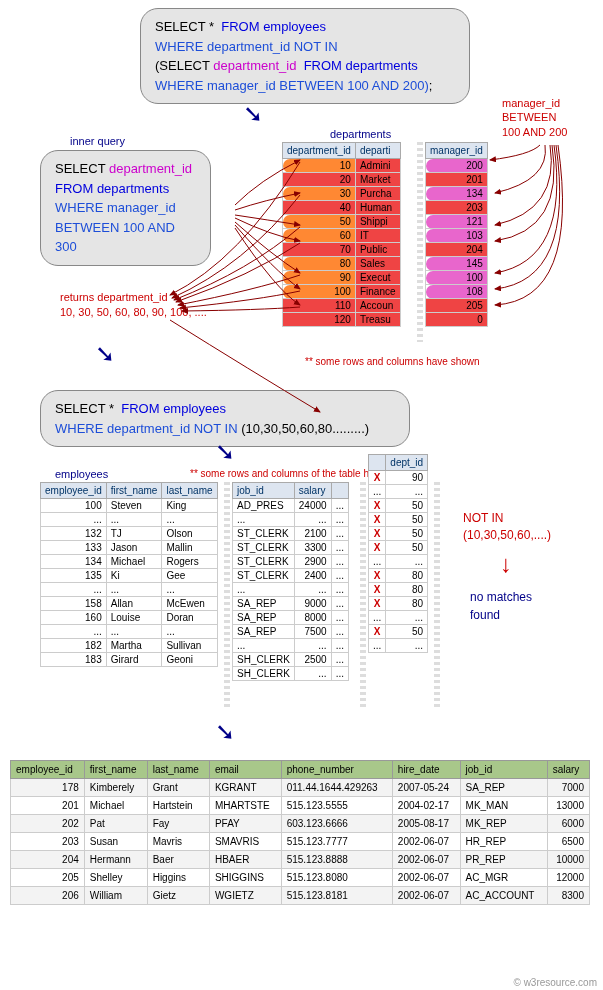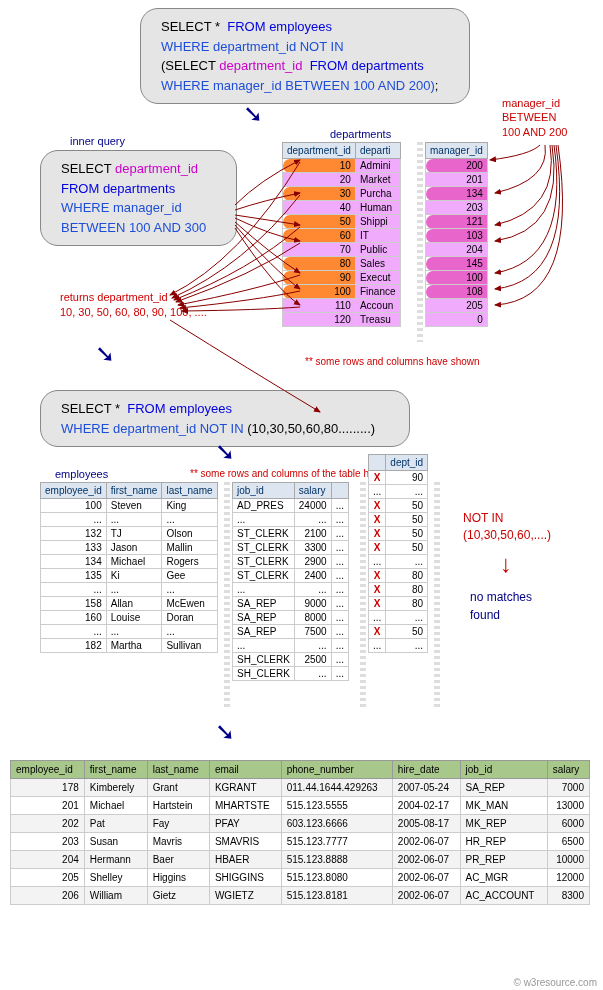--- a/index.html
+++ b/index.html
@@ -2,39 +2,39 @@
 <html><head>
 <meta charset="utf-8">
 <style>
 * { box-sizing: border-box; margin: 0; padding: 0; }
 body { font-family: Arial, sans-serif; font-size: 11px; background: #fff; width: 603px; position: relative; height: 990px; }
 
 .query-box {
   background: #e5e5e5;
   border: 1px solid #888;
   border-radius: 18px;
-  padding: 8px 20px;
+  padding: 8px 14px;
   font-family: Arial, sans-serif;
   font-size: 13px;
   line-height: 1.5;
   position: absolute;
 }
 .kw-black { color: #000; font-weight: normal; }
 .kw-blue { color: #0000dd; }
 .kw-red { color: #1d4ed8; }
 .kw-magenta { color: #cc00cc; }
 
 .label { position: absolute; font-size: 11px; color: #000088; }
 .label-red { position: absolute; font-size: 11px; color: #cc0000; }
 
 .arrow-down { position: absolute; font-size: 24px; color: #000088; }
 
 .mini-table { position: absolute; border-collapse: collapse; background: #fff; font-size: 10px; }
 .mini-table th { background: #dde5f0; border: 1px solid #aaa; padding: 2px 4px; font-weight: normal; color: #003366; text-align: left; }
-.mini-table td { border: 1px solid #ccc; padding: 1px 4px; text-align: right; background: #f0abfc; }
+.mini-table td { border: 1px solid #ccc; padding: 1px 4px; text-align: right; background: #ef4444; }
 .mini-table td.lft { text-align: left; }
 .hl-orange { background: #ff8833 !important; border-radius: 8px 0 0 8px; margin-left: 32px; }
 .hl-pink { background: #e866cc !important; border-radius: 8px 0 0 8px; }
 
 .rip { position: absolute; width: 6px; background: repeating-linear-gradient(180deg, #ddd 0 3px, #fff 3px 6px); }
 
 .big-table { position: absolute; border-collapse: collapse; font-size: 10px; }
 .big-table th { background: #dde5f0; border: 1px solid #aaa; padding: 2px 4px; font-weight: normal; color: #003366; text-align: left; }
 .big-table td { border: 1px solid #ccc; padding: 1px 4px; background: #fff; }
 .big-table td.r { text-align: right; }
@@ -57,21 +57,21 @@
   <span class="kw-black">SELECT * </span>&nbsp;<span class="kw-blue">FROM employees</span><br>
   <span class="kw-red">WHERE department_id NOT IN</span><br>
   <span class="kw-black">(SELECT </span><span class="kw-magenta">department_id </span>&nbsp;<span class="kw-blue">FROM departments</span><br>
   <span class="kw-red">WHERE manager_id BETWEEN 100 AND 200)</span><span class="kw-black">;</span>
 </div>
 
 <div class="arrow-down" style="top:100px; left:243px;">➘</div>
 
 <div class="label" style="top:135px; left:70px;">inner query</div>
 
-<div class="query-box" style="top:150px; left:40px; width:197px;">
+<div class="query-box" style="top:150px; left:40px; width:171px;">
   <span class="kw-black">SELECT </span><span class="kw-magenta">department_id</span><br>
   <span class="kw-blue">FROM departments</span><br>
   <span class="kw-red">WHERE manager_id</span><br>
   <span class="kw-red">BETWEEN 100 AND 300</span>
 </div>
 
 <div class="label" style="top:128px; left:330px;">departments</div>
 
 <table class="mini-table" id="dept-left" style="top:142px; left:282px;">
     <tbody>
@@ -249,20 +249,25 @@
       </tr>
       <tr>
         <td class="r">...</td>
         <td>...</td>
         <td>...</td>
       </tr>
       <tr>
         <td class="r">182</td>
         <td>Martha</td>
         <td>Sullivan</td>
+      </tr>
+      <tr>
+        <td class="r">183</td>
+        <td>Girard</td>
+        <td>Geoni</td>
       </tr>
     </tbody>
   </table>
 <table class="big-table" id="emp-mid" style="top:482px; left:232px;">
     <tbody>
       <tr>
         <th>job_id</th>
         <th>salary</th>
         <th></th>
       </tr>

